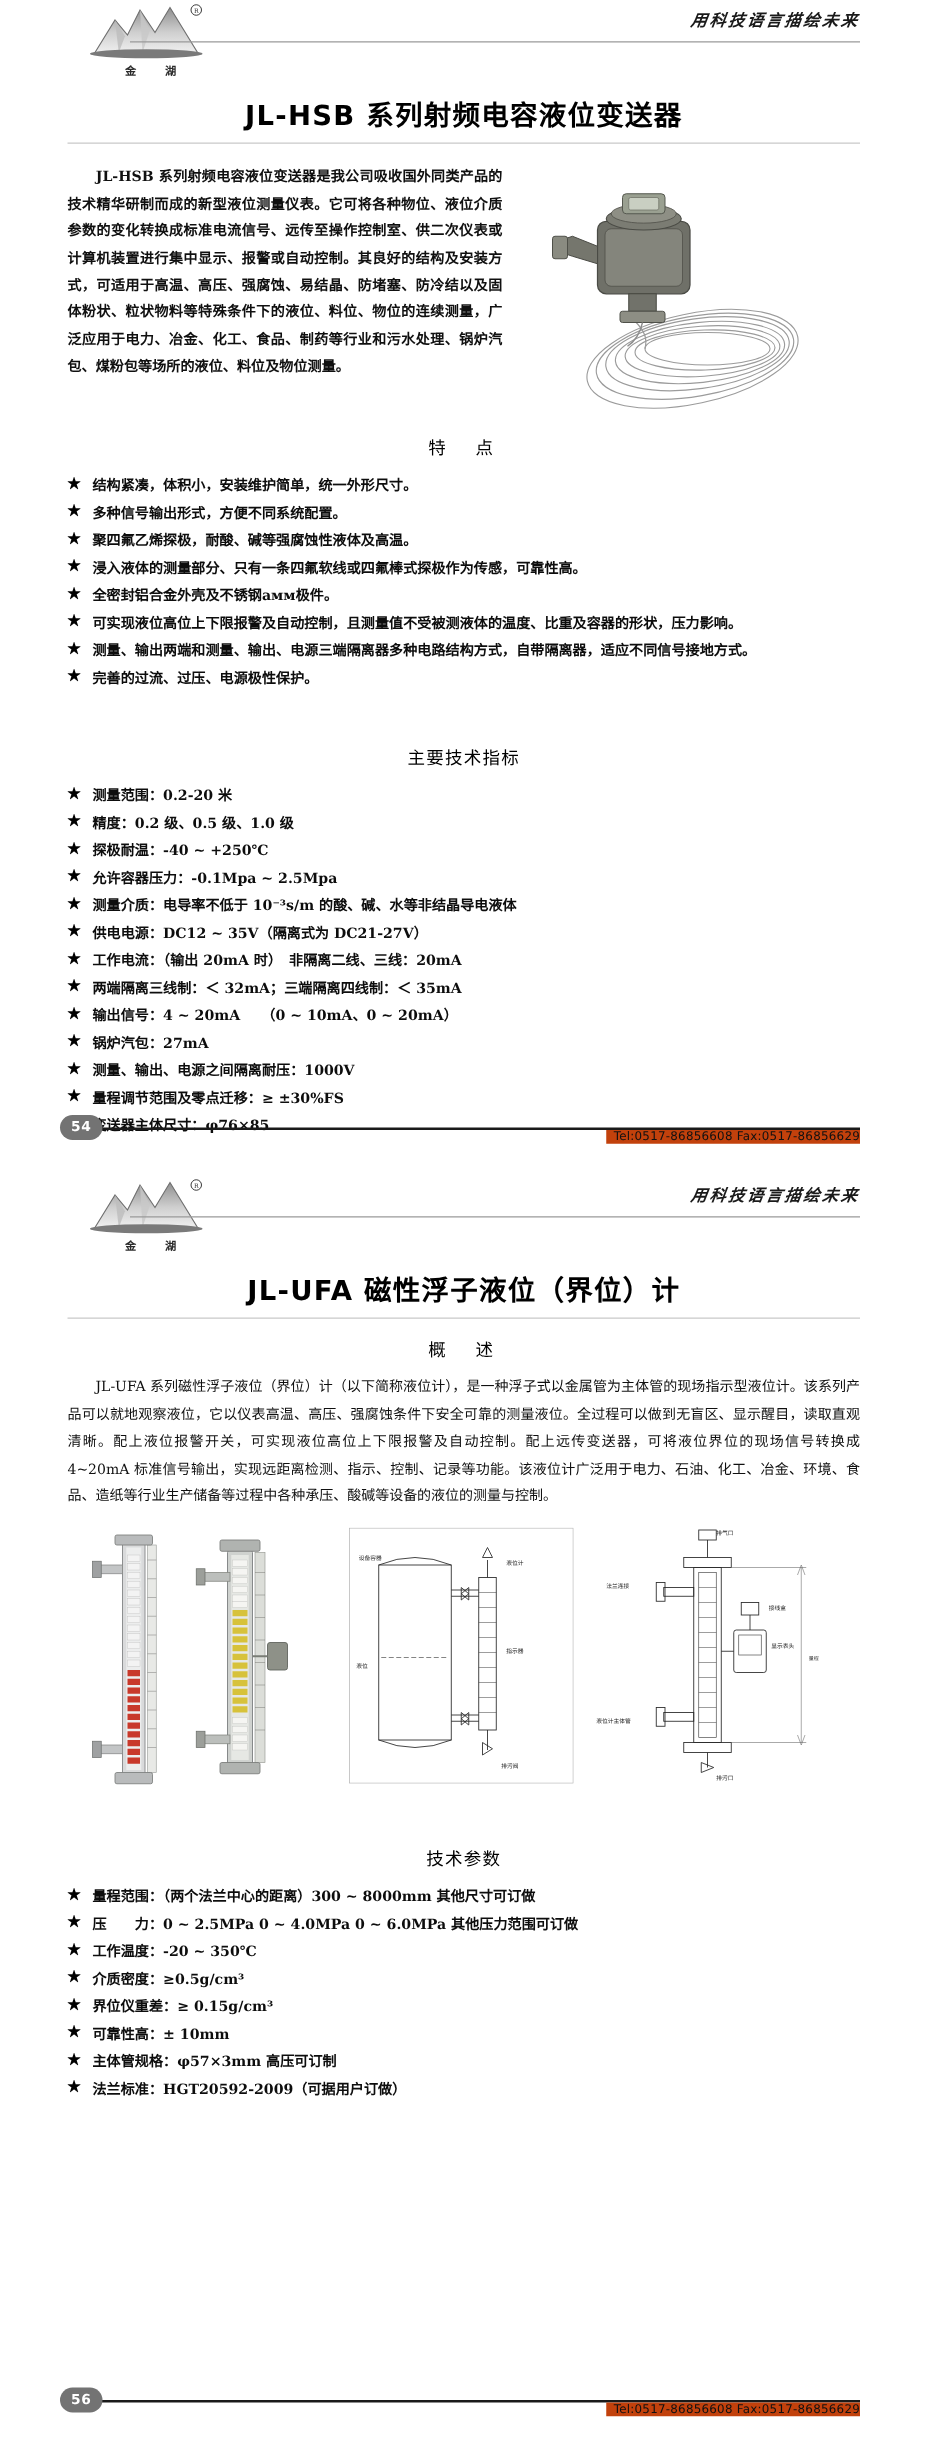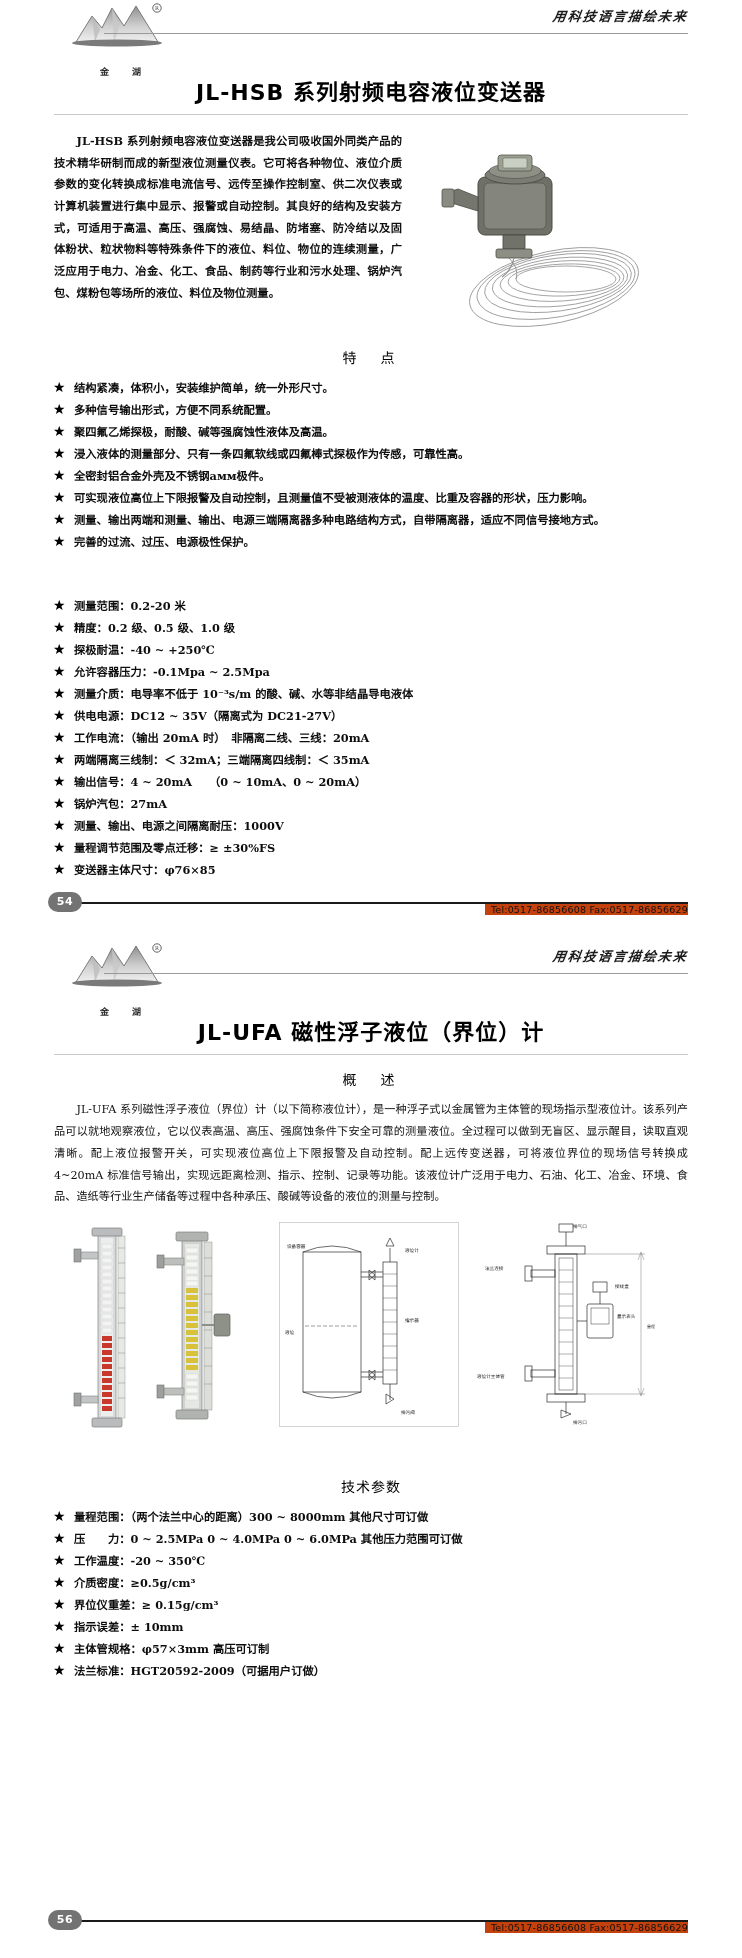--- a/index.html
+++ b/index.html
@@ -38,21 +38,21 @@
     height: 62px;
     text-align: center;
   }
   .logo-mark { display: block; }
   .logo-name {
     font-family: "DejaVu Serif", "Liberation Serif", serif;
     font-size: 9px;
     font-weight: bold;
     letter-spacing: 10px;
     color: #2b2b2b;
-    margin-top: 17px;
+    margin-top: 2px;
     padding-left: 9px;
   }
   .header-rule {
     position: absolute;
     left: 104px;
     right: 54px;
     top: 33px;
     border-top: 1px solid #9a9a9a;
   }
   .tagline {
@@ -314,20 +314,21 @@
         <li><span class="star">★</span><span>全密封铝合金外壳及不锈钢амм极件。</span></li>
         <li><span class="star">★</span><span>可实现液位高位上下限报警及自动控制，且测量值不受被测液体的温度、比重及容器的形状，压力影响。</span></li>
         <li><span class="star">★</span><span>测量、输出两端和测量、输出、电源三端隔离器多种电路结构方式，自带隔离器，适应不同信号接地方式。</span></li>
         <li><span class="star">★</span><span>完善的过流、过压、电源极性保护。</span></li>
       </ul>
     </div>
 
     <div class="block-gap-lg"></div>
 
     <div>
+      <div class="sec-head tight">主要技术指标</div>
       <ul class="star-list spec">
         <li><span class="star">★</span><span>测量范围：0.2-20 米</span></li>
         <li><span class="star">★</span><span>精度：0.2 级、0.5 级、1.0 级</span></li>
         <li><span class="star">★</span><span>探极耐温：-40 ~ +250℃</span></li>
         <li><span class="star">★</span><span>允许容器压力：-0.1Mpa ~ 2.5Mpa</span></li>
         <li><span class="star">★</span><span>测量介质：电导率不低于 10⁻³s/m 的酸、碱、水等非结晶导电液体</span></li>
         <li><span class="star">★</span><span>供电电源：DC12 ~ 35V（隔离式为 DC21-27V）</span></li>
         <li><span class="star">★</span><span>工作电流：（输出 20mA 时）　非隔离二线、三线：20mA</span></li>
         <li><span class="star">★</span><span>两端隔离三线制：＜ 32mA；三端隔离四线制：＜ 35mA</span></li>
         <li><span class="star">★</span><span>输出信号：4 ~ 20mA　　（0 ~ 10mA、0 ~ 20mA）</span></li>
@@ -595,21 +596,21 @@
     <div class="block-gap-md"></div>
 
     <div>
       <div class="sec-head tight">技术参数</div>
       <ul class="star-list spec">
         <li><span class="star">★</span><span>量程范围：（两个法兰中心的距离）300 ~ 8000mm 其他尺寸可订做</span></li>
         <li><span class="star">★</span><span>压　　力：0 ~ 2.5MPa 0 ~ 4.0MPa 0 ~ 6.0MPa 其他压力范围可订做</span></li>
         <li><span class="star">★</span><span>工作温度：-20 ~ 350℃</span></li>
         <li><span class="star">★</span><span>介质密度：≥0.5g/cm³</span></li>
         <li><span class="star">★</span><span>界位仪重差：≥ 0.15g/cm³</span></li>
-        <li><span class="star">★</span><span>指示误差：± 10mm</span></li>
+        <li><span class="star">★</span><span>可靠性高：± 10mm</span></li>
         <li><span class="star">★</span><span>主体管规格：φ57×3mm 高压可订制</span></li>
         <li><span class="star">★</span><span>法兰标准：HGT20592-2009（可据用户订做）</span></li>
       </ul>
     </div>
 
   </div>
 
   <div class="pg-footer">
     <div class="footer-line"></div>
     <div class="page-num">56</div>

